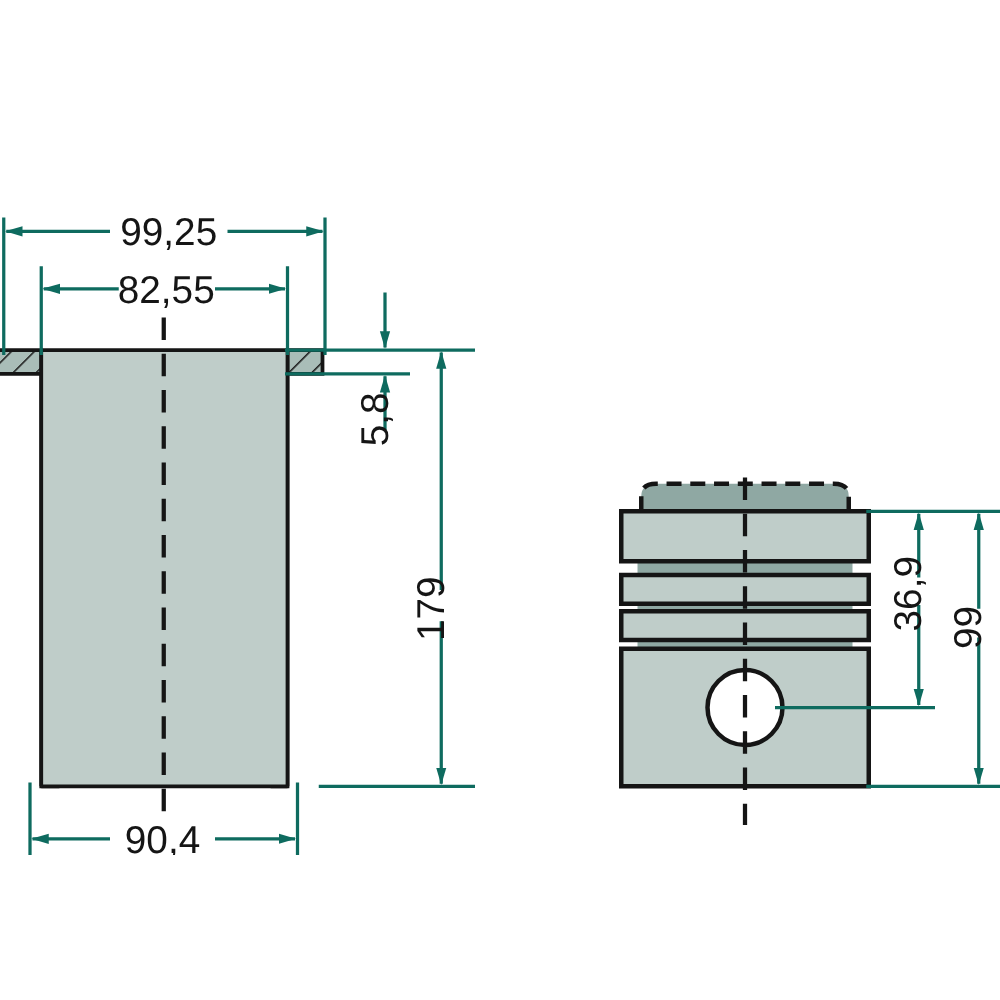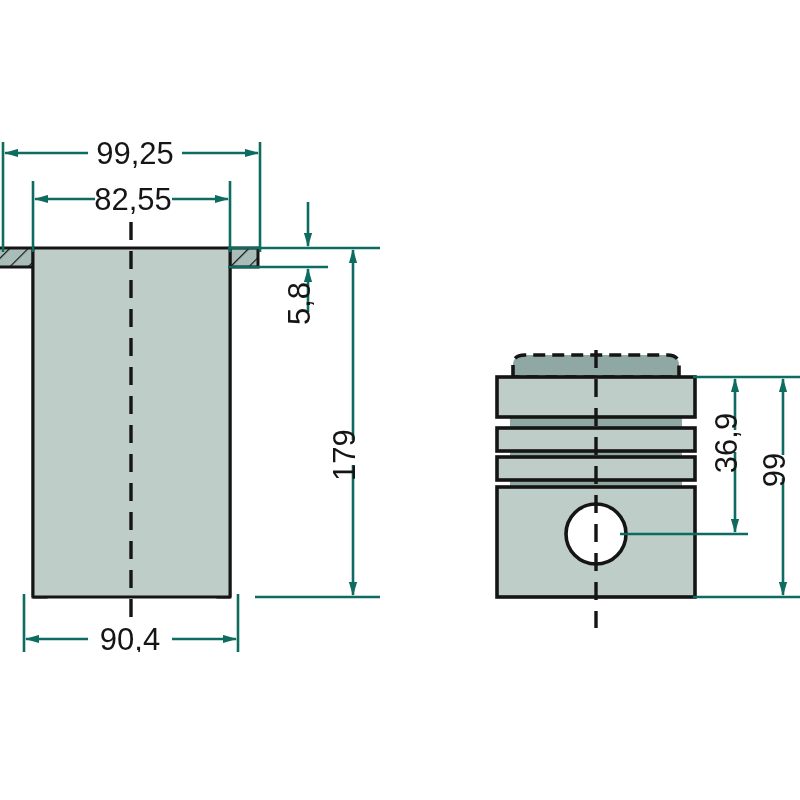--- a/index.html
+++ b/index.html
@@ -10,20 +10,21 @@
   }
   body {
     font-family: "Liberation Sans", sans-serif;
   }
   #drawing-canvas {
     position: relative;
     width: 800px;
     height: 652px;
     background: #ffffff;
     overflow: hidden;
+    margin-top: 32px;
   }
   #drawing-svg {
     display: block;
     width: 800px;
     height: 800px;
   }
   .dim-text {
     font-family: "Liberation Sans", sans-serif;
     font-size: 31px;
     fill: #151515;

